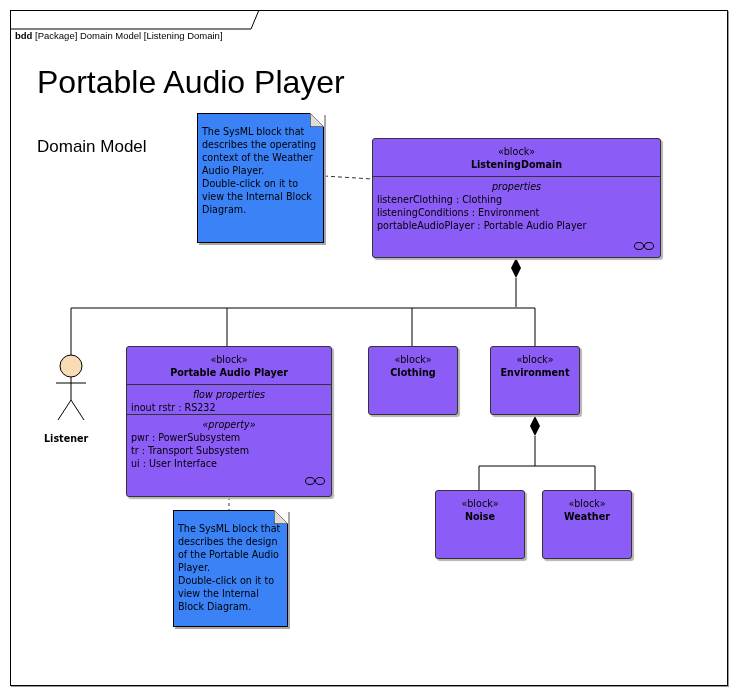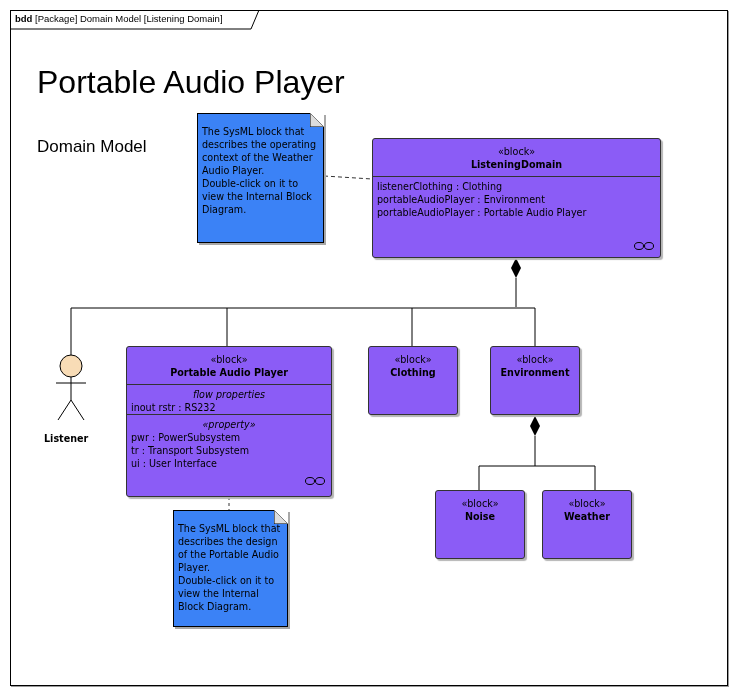--- a/index.html
+++ b/index.html
@@ -2,21 +2,21 @@
 <html><head>
   <meta charset="utf-8">
   <style>
     html, body { margin: 0; padding: 0; background: #ffffff; }
     body { width: 738px; height: 694px; position: relative; overflow: hidden;
            font-family: "DejaVu Sans", sans-serif; color: #000; }
     .frame { position: absolute; left: 10px; top: 10px; width: 716px; height: 674px;
              border: 1px solid #000; box-shadow: 1px 1px 0 #9a9a9a; background: #fff; }
     .frame-tab { position: absolute; left: 10px; top: 10px; height: 19px; }
     .frame-tab svg { position: absolute; left: 0; top: 0; }
-    .frame-tab-text { position: absolute; left: 5px; top: 3px; font-size: 9.5px; white-space: nowrap;
+    .frame-tab-text { position: absolute; left: 5px; top: 20px; font-size: 9.5px; white-space: nowrap;
                       font-family: "Liberation Sans", sans-serif; }
     .frame-tab-text b { font-weight: bold; }
     .title { position: absolute; left: 37px; top: 64px; font-size: 32px;
              font-family: "Liberation Sans", sans-serif; white-space: nowrap; }
     .subtitle { position: absolute; left: 37px; top: 137px; font-size: 17px;
                 font-family: "Liberation Sans", sans-serif; white-space: nowrap; }
     .note { position: absolute; background: #3b82f6; border: 1px solid #000;
             box-shadow: 2px 2px 0 #a8a8a8; font-size: 9.6px; line-height: 13px;
             padding: 11px 4px 4px 4px; box-sizing: border-box;
             font-family: "DejaVu Sans", sans-serif; }
@@ -95,22 +95,23 @@
   <span class="note-line">view the Internal</span>
   <span class="note-line">Block Diagram.</span>
 </div>
 
 <div class="block" style="left:372px; top:138px; width:289px; height:120px;">
   <div class="block-head" style="height:31px;">
     <span class="stereo">«block»</span>
     <span class="bname">ListeningDomain</span>
   </div>
   <div class="compart">
+    <span class="compart-title">properties</span>
     <span class="attr">listenerClothing : Clothing</span>
-    <span class="attr">portableAudioPlayer : Environment</span>
+    <span class="attr">listeningConditions : Environment</span>
     <span class="attr">portableAudioPlayer : Portable Audio Player</span>
   </div>
   <svg class="ibd-icon" viewBox="0 0 20 10">
       <ellipse cx="5" cy="5" rx="4.5" ry="3.5" fill="none" stroke="#000"></ellipse>
       <ellipse cx="15" cy="5" rx="4.5" ry="3.5" fill="none" stroke="#000"></ellipse>
       <line x1="9.5" y1="5" x2="10.5" y2="5" stroke="#000"></line>
     </svg>
 </div>
 
 <svg class="actor" viewBox="0 0 44 84">

